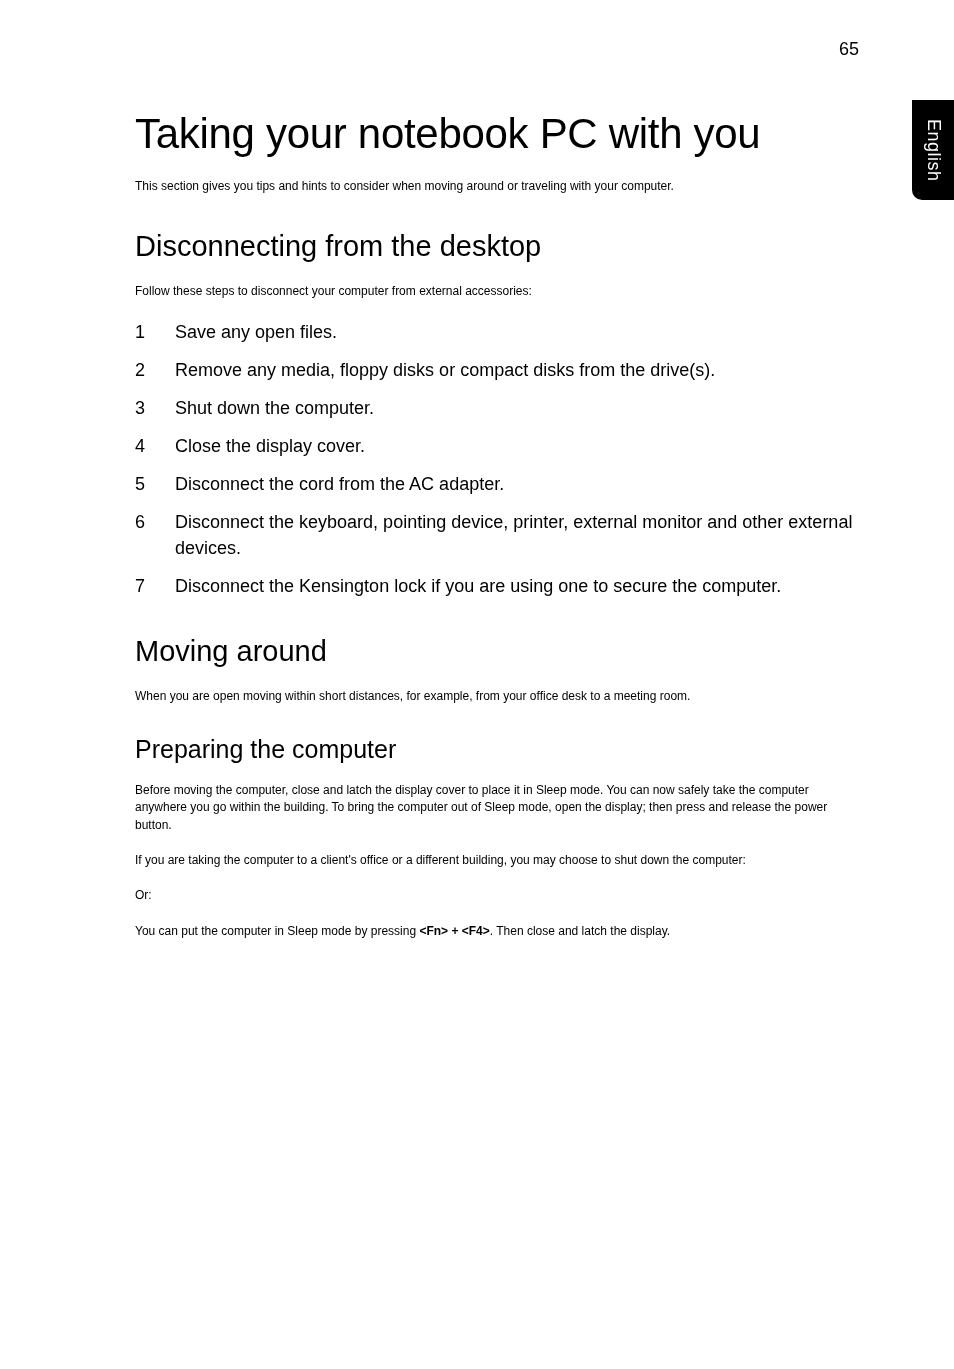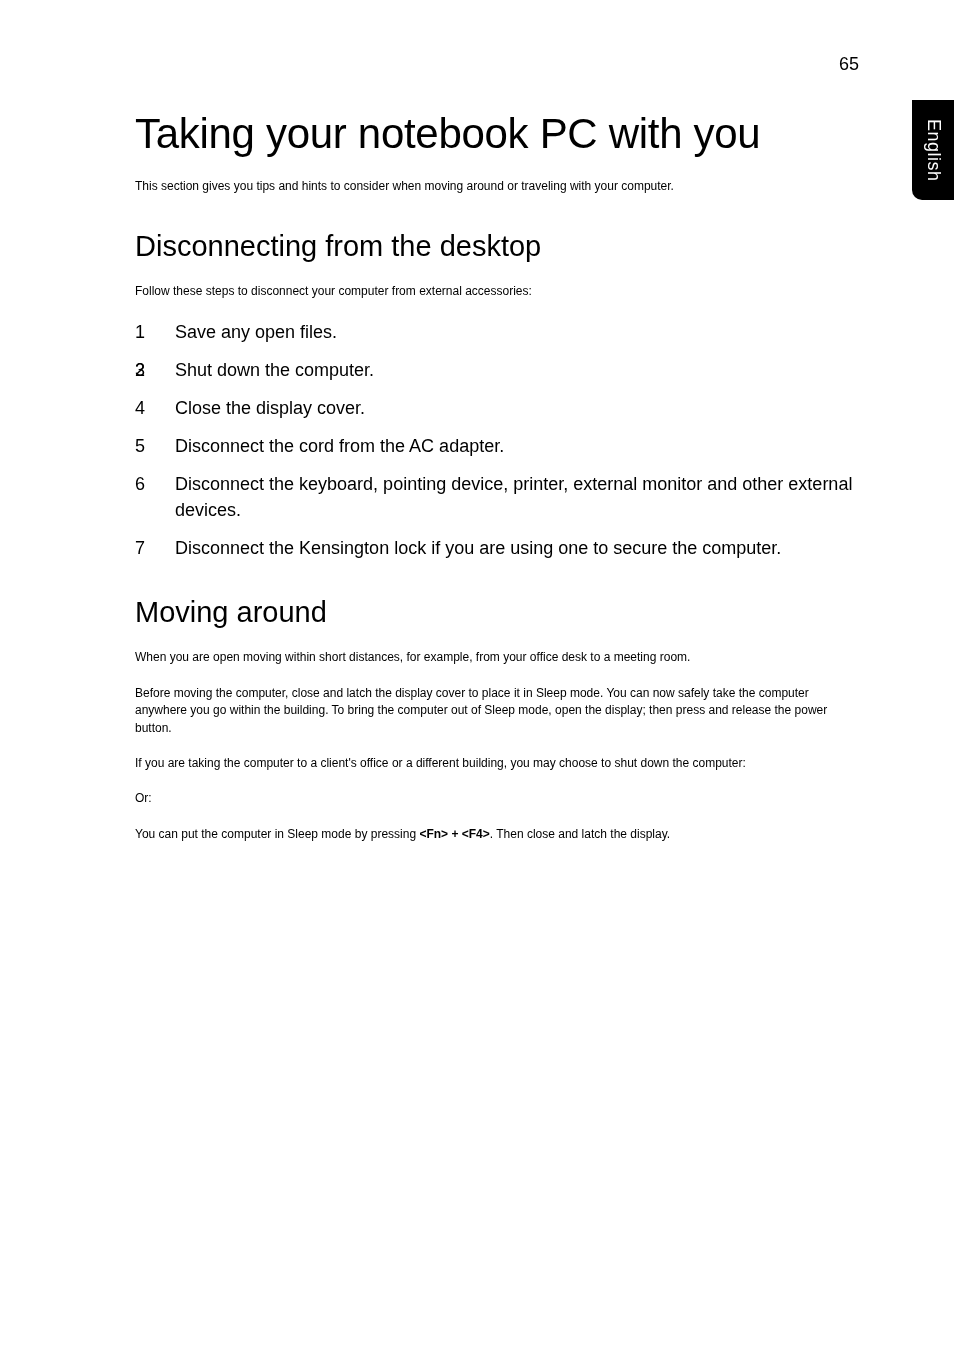--- a/index.html
+++ b/index.html
@@ -7,21 +7,21 @@
     font-family: "Segoe UI", Tahoma, Arial, sans-serif;
     background: #fff;
     color: #000;
     width: 954px;
     height: 1369px;
     position: relative;
     padding: 60px 95px 60px 135px;
   }
   .page-number {
     position: absolute;
-    top: 54px;
+    top: 39px;
     right: 95px;
     font-size: 18px;
   }
   .side-tab {
     position: absolute;
     top: 100px;
     right: 0;
     width: 42px;
     height: 100px;
     background: #000;
@@ -92,31 +92,32 @@
 <div class="content">
 
   <h1>Taking your notebook PC with you</h1>
   <p>This section gives you tips and hints to consider when moving around or traveling with your computer.</p>
 
   <h2>Disconnecting from the desktop</h2>
   <p>Follow these steps to disconnect your computer from external accessories:</p>
 
   <ol>
     <li><span class="num">1</span><span>Save any open files.</span></li>
-    <li><span class="num">2</span></li>
+    <li><span class="num">2</span><span>Remove any media, floppy disks or compact disks from the drive(s).</span></li>
     <li><span class="num">3</span><span>Shut down the computer.</span></li>
     <li><span class="num">4</span><span>Close the display cover.</span></li>
     <li><span class="num">5</span><span>Disconnect the cord from the AC adapter.</span></li>
     <li><span class="num">6</span><span>Disconnect the keyboard, pointing device, printer, external monitor and other external devices.</span></li>
     <li><span class="num">7</span><span>Disconnect the Kensington lock if you are using one to secure the computer.</span></li>
   </ol>
 
   <h2>Moving around</h2>
   <p>When you are open moving within short distances, for example, from your office desk to a meeting room.</p>
 
+  <h3>Preparing the computer</h3>
   <p>Before moving the computer, close and latch the display cover to place it in Sleep mode. You can now safely take the computer anywhere you go within the building. To bring the computer out of Sleep mode, open the display; then press and release the power button.</p>
   <p>If you are taking the computer to a client's office or a different building, you may choose to shut down the computer:</p>
 
 
   <p>Or:</p>
 
   <p>
     <span>You can put the computer in Sleep mode by pressing </span><b>&lt;Fn&gt; + &lt;F4&gt;</b><span>. Then close and latch the display.</span>
   </p>
 

